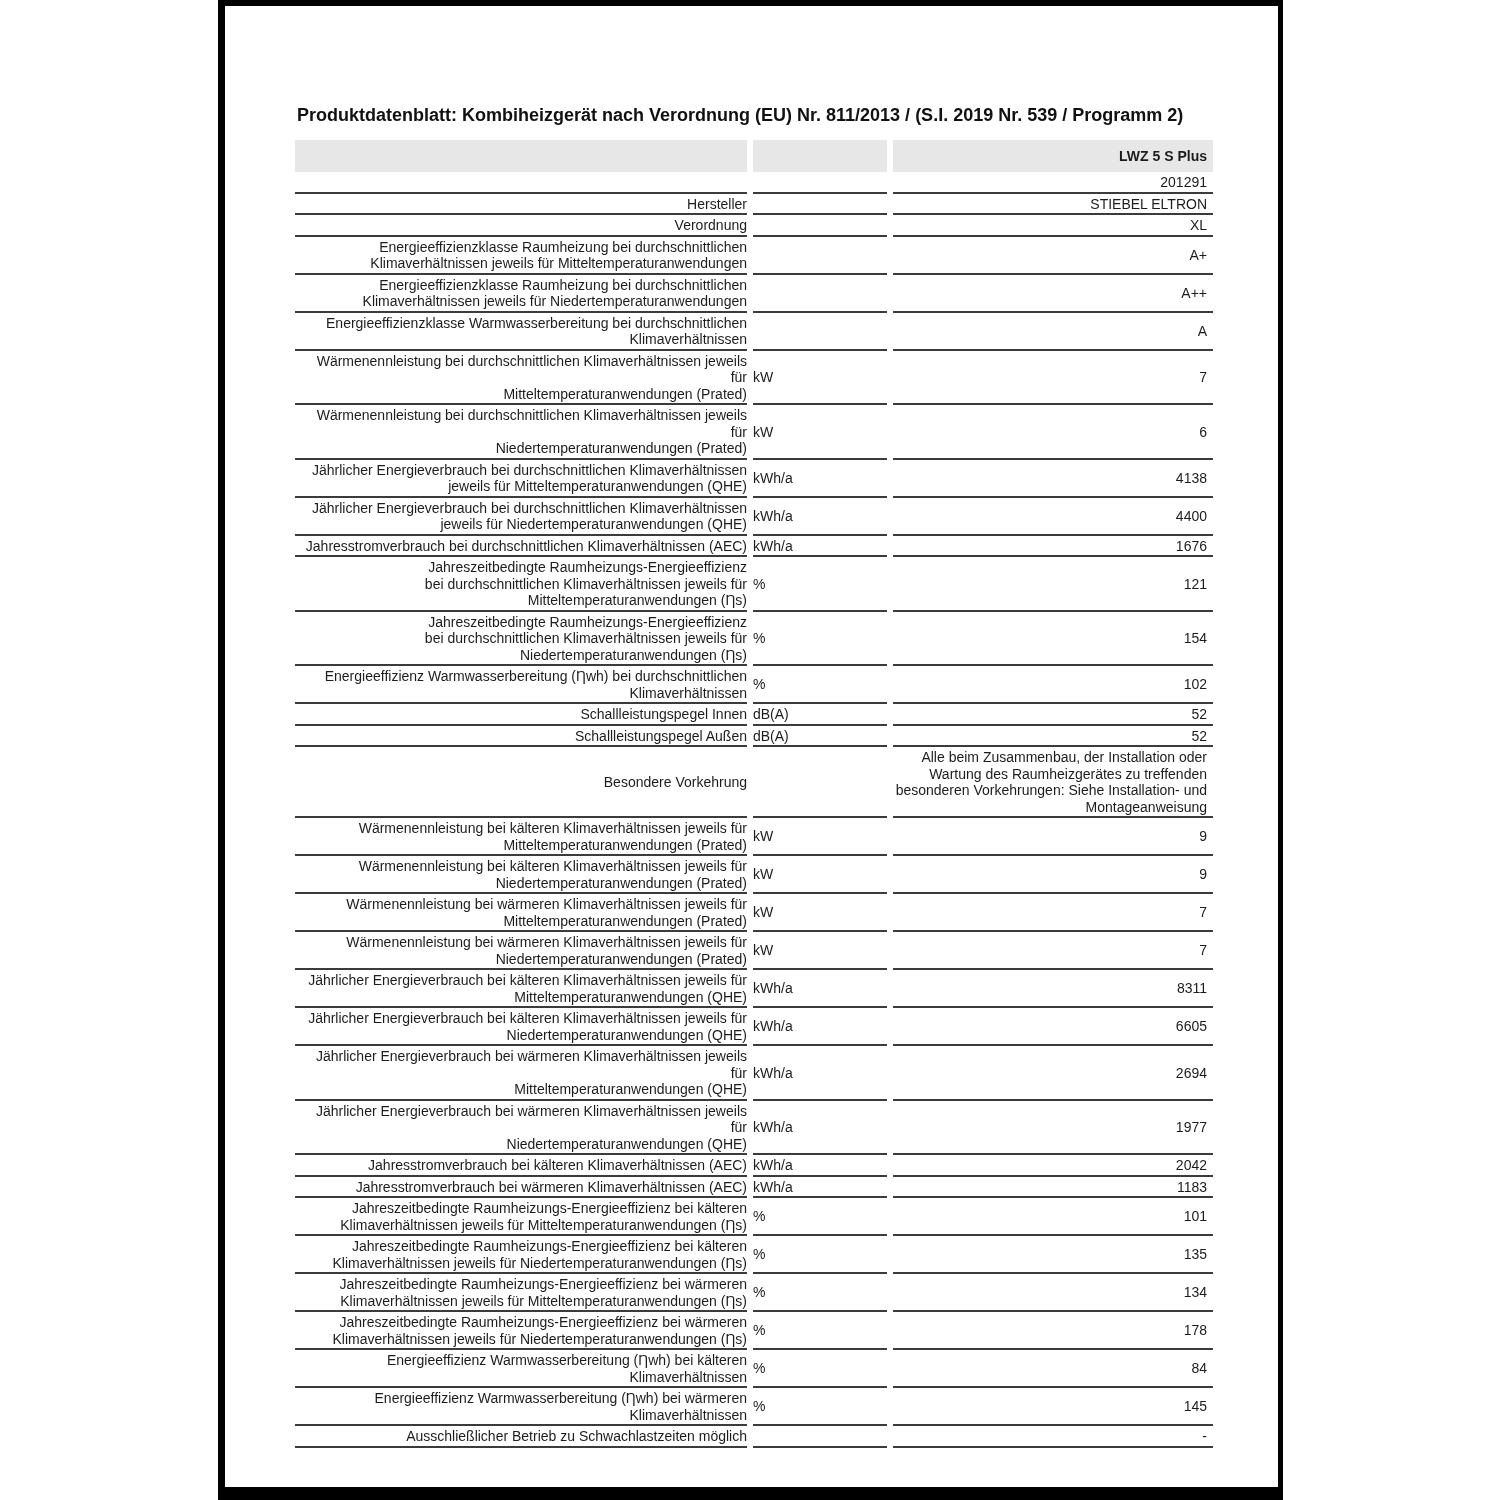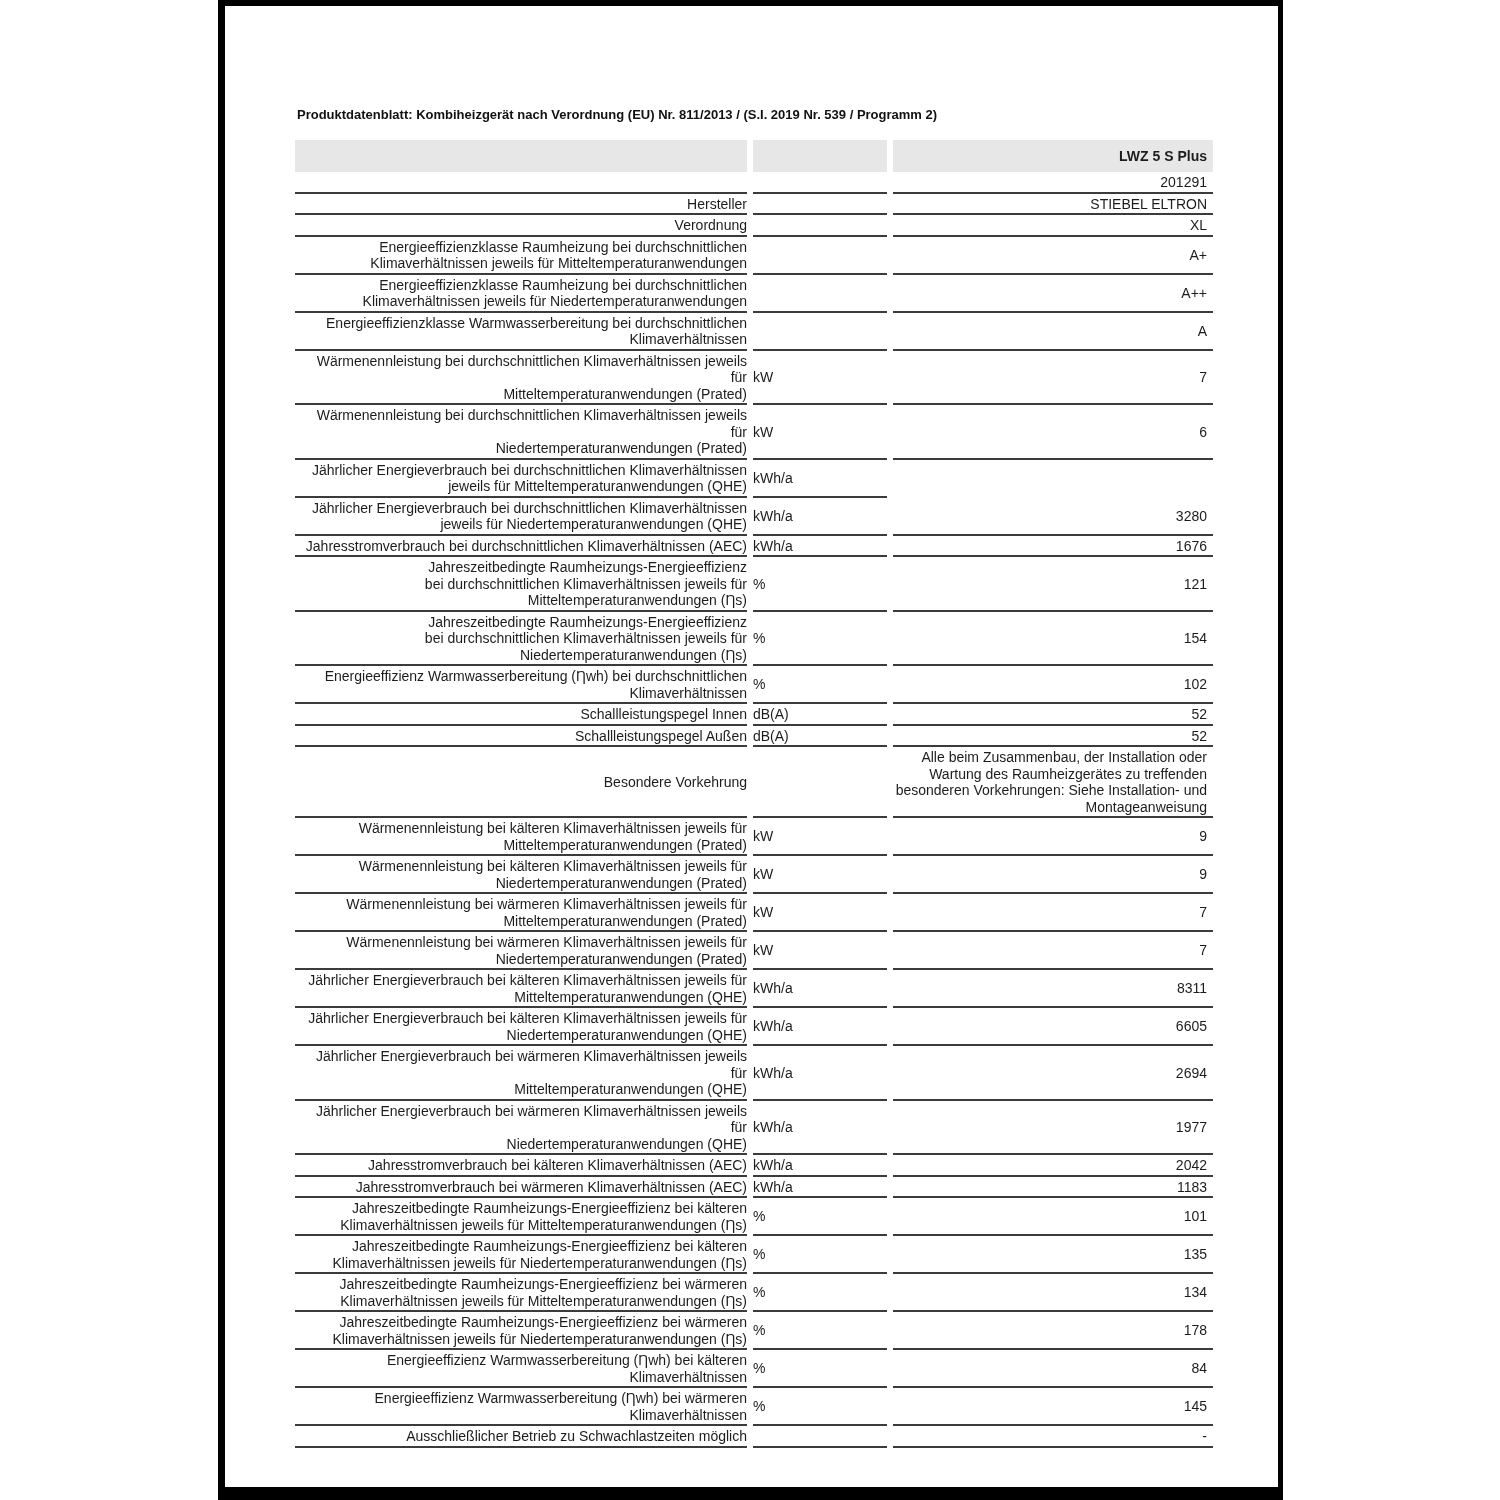--- a/index.html
+++ b/index.html
@@ -17,21 +17,21 @@
   .page-frame{
     position:absolute;left:218px;top:0;width:1065px;height:1500px;
     box-sizing:border-box;background:#ffffff;
     border:6px solid var(--frame-color);
     border-left-width:7px;border-right-width:5px;border-bottom-width:13px;
   }
   .content{
     position:absolute;left:70px;top:100px;width:918px;
   }
   .doc-title{
-    font-size:13px;font-weight:bold;line-height:18px;margin:0 2px 16px 2px;
+    font-size:18px;font-weight:bold;line-height:18px;margin:0 2px 16px 2px;
     color:#111111;
   }
   .table{width:918px;}
   .row{display:flex;column-gap:6px;}
   .cell{
     box-sizing:border-box;display:flex;align-items:center;
     border-bottom:2px solid var(--line-color);
     padding:2px 0 1px 0;
     font-size:14px;line-height:16.5px;
   }
@@ -160,31 +160,34 @@
             </div>
           </div>
           <div class="row">
             <div class="cell label">
               <span class="txt">Jährlicher Energieverbrauch bei durchschnittlichen Klimaverhältnissen
 jeweils für Mitteltemperaturanwendungen (QHE)</span>
             </div>
             <div class="cell unit">
               <span class="txt">kWh/a</span>
             </div>
+            <div class="cell value">
+              <span class="txt">4138</span>
+            </div>
           </div>
           <div class="row">
             <div class="cell label">
               <span class="txt">Jährlicher Energieverbrauch bei durchschnittlichen Klimaverhältnissen
 jeweils für Niedertemperaturanwendungen (QHE)</span>
             </div>
             <div class="cell unit">
               <span class="txt">kWh/a</span>
             </div>
             <div class="cell value">
-              <span class="txt">3280</span>
+              <span class="txt">4400</span>
             </div>
           </div>
           <div class="row">
             <div class="cell label">
               <span class="txt">Jahresstromverbrauch bei durchschnittlichen Klimaverhältnissen (AEC)</span>
             </div>
             <div class="cell unit">
               <span class="txt">kWh/a</span>
             </div>
             <div class="cell value">

